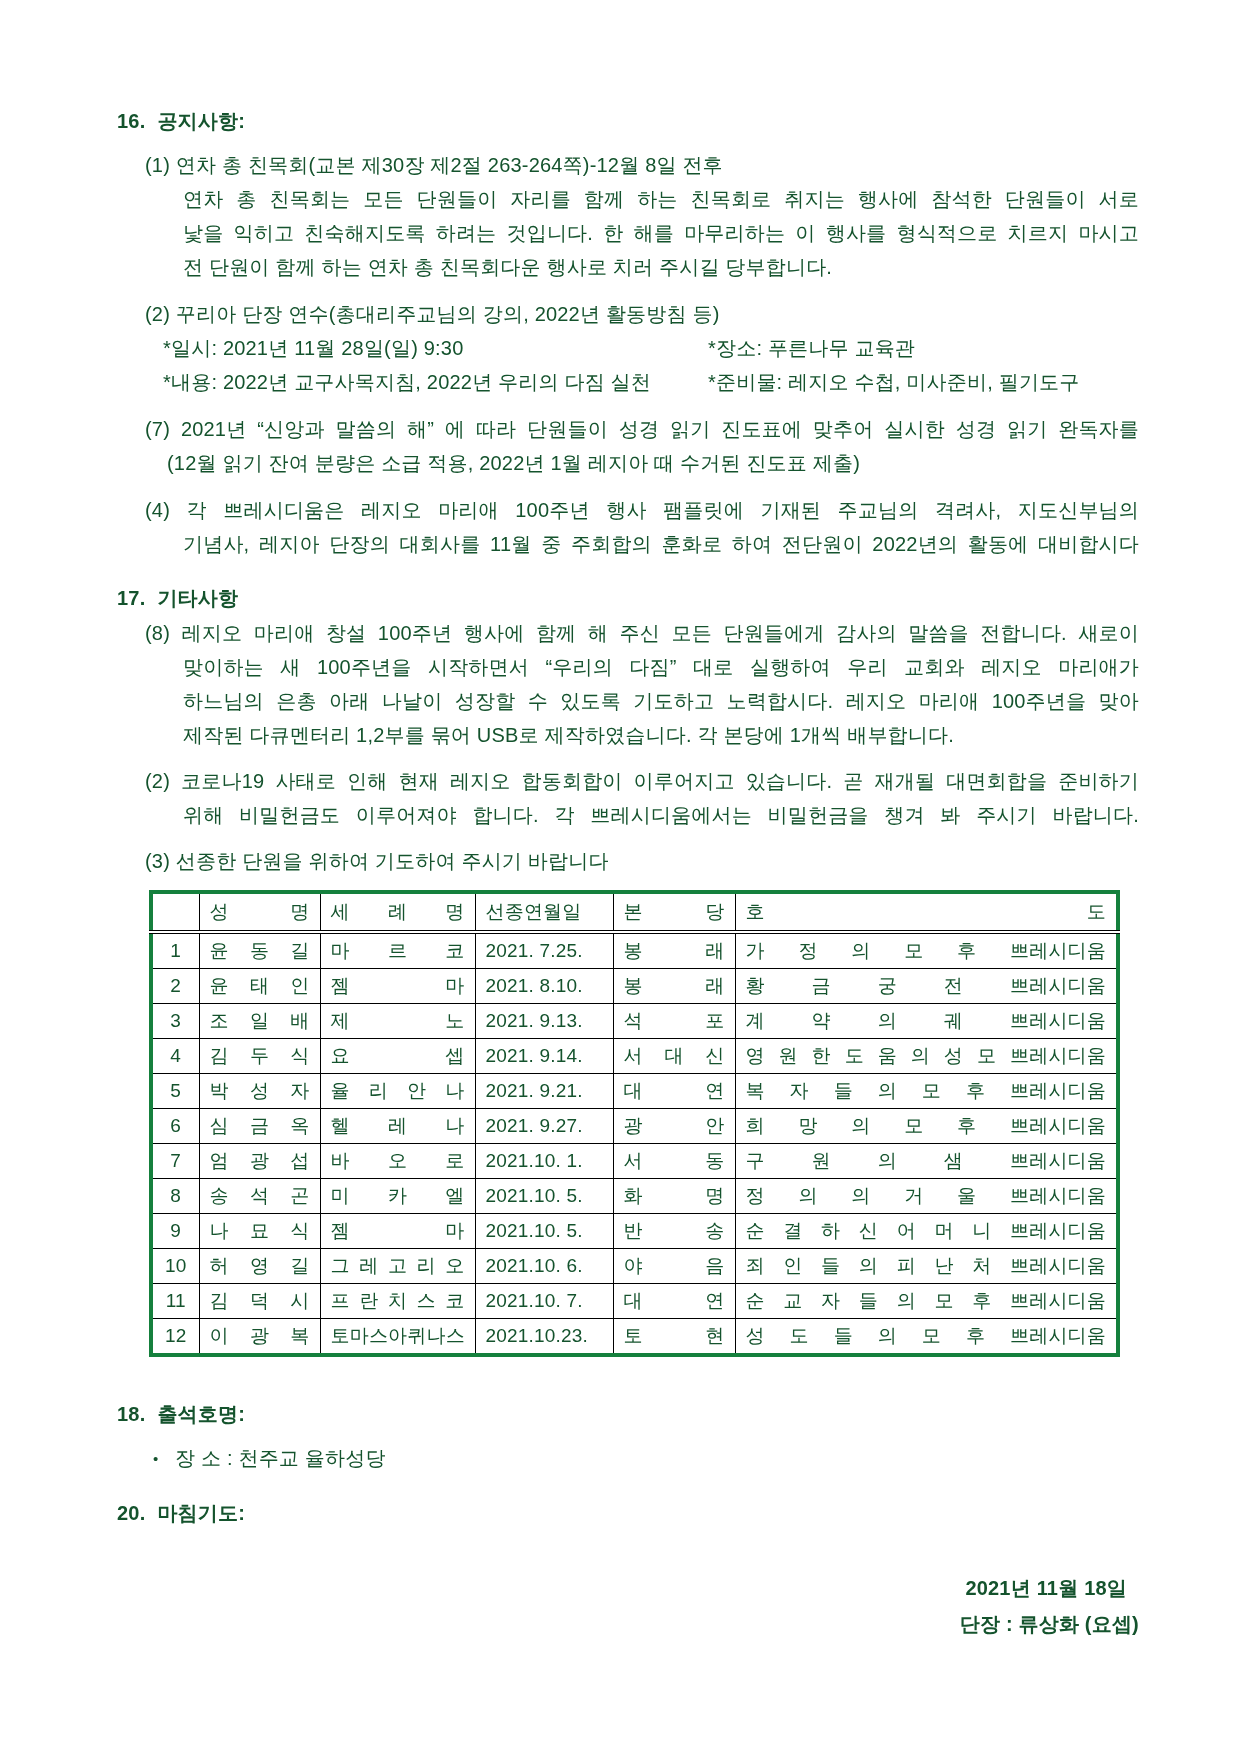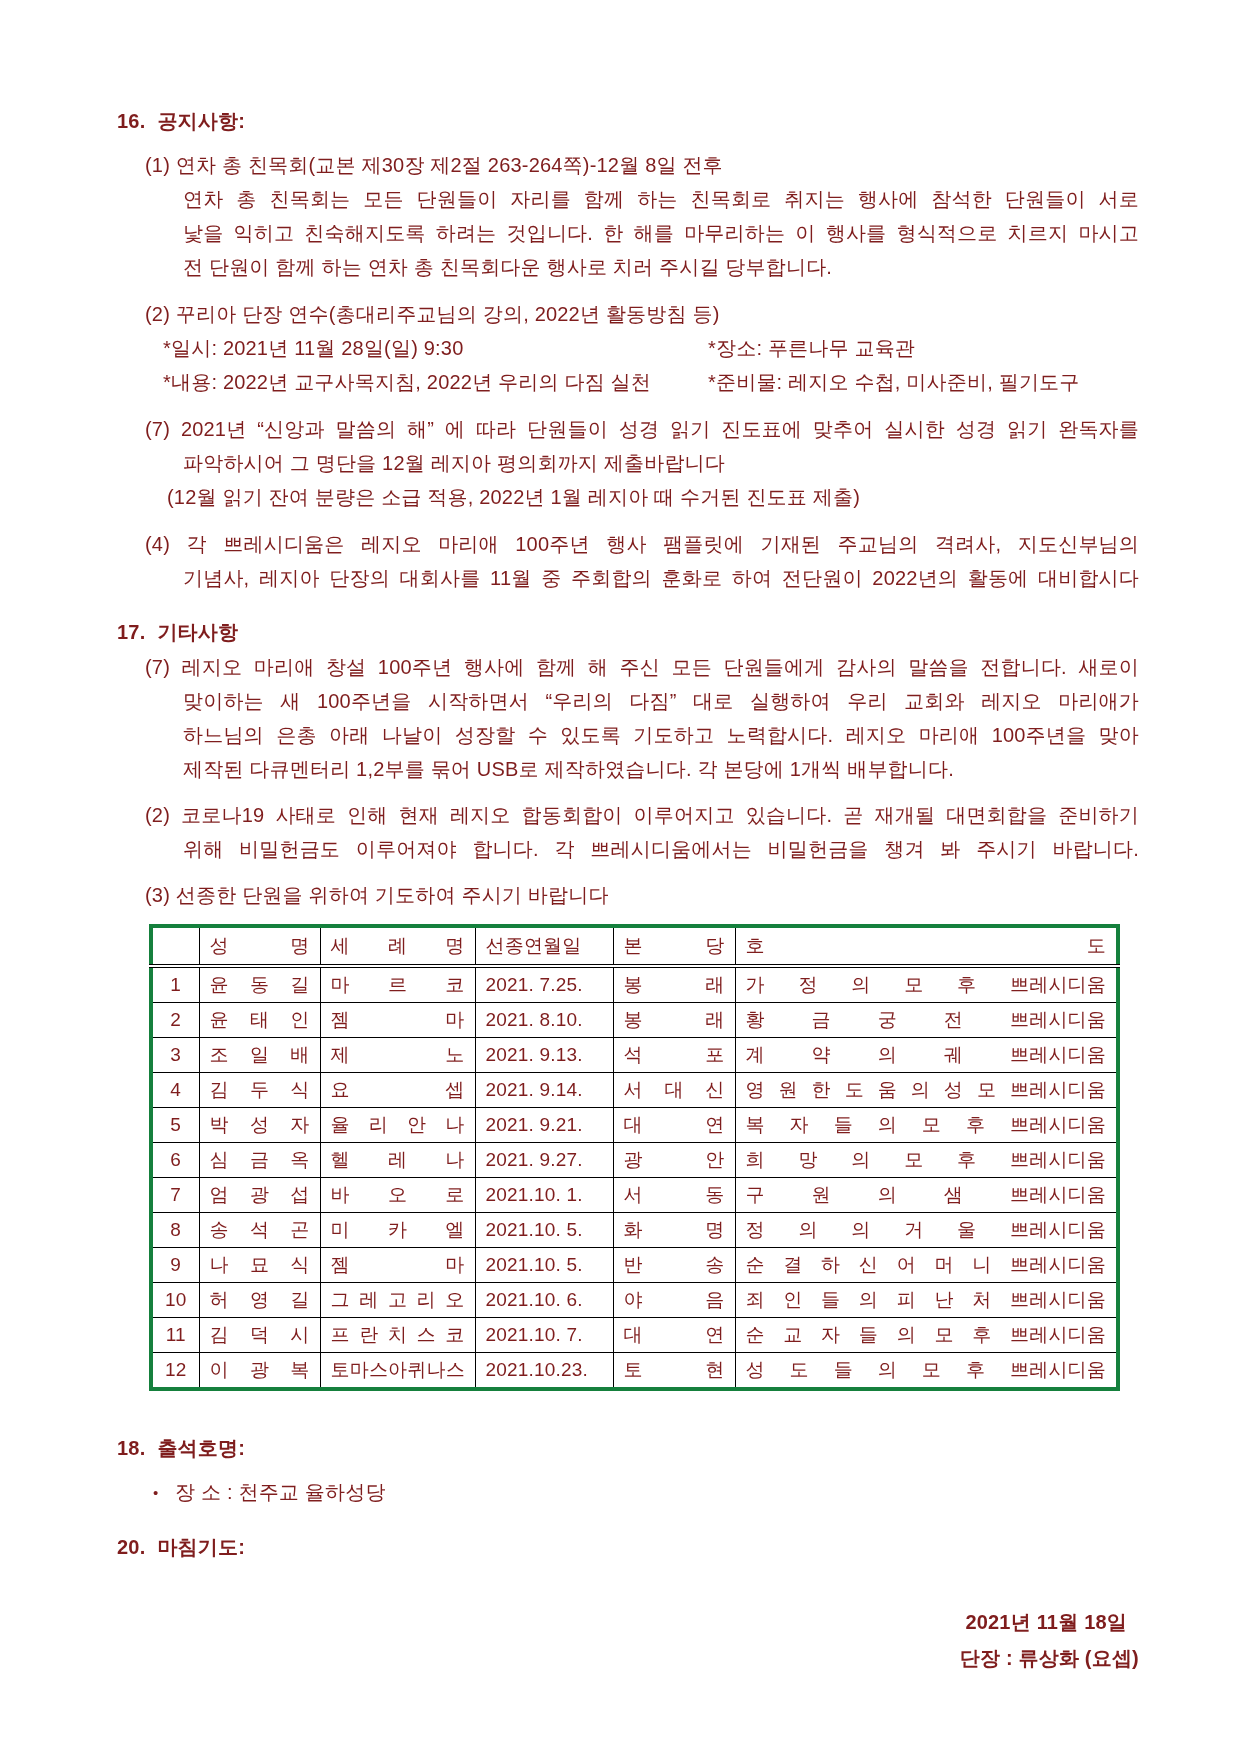--- a/index.html
+++ b/index.html
@@ -1,19 +1,19 @@
 <!DOCTYPE html>
 <html lang="ko"><head>
 <meta charset="utf-8">
 <style>
   html,body{margin:0;padding:0;background:#ffffff;}
   .page{
     position:relative;
     width:1240px;height:1754px;
-    background:#ffffff;color:#7f1d1d;
+    background:#ffffff;color:#14532d;
     font-family:"Liberation Sans","DejaVu Sans",sans-serif;
     overflow:hidden;
     margin:0 auto;
   }
   .content{
     padding:104px 101px 0 117px;
     font-size:20px;
     line-height:34px;
     letter-spacing:0.2px;
   }
@@ -79,35 +79,34 @@
         <div class="ih">(2) 꾸리아 단장 연수(총대리주교님의 강의, 2022년 활동방침 등)</div>
         <div class="sub">
           <span class="dcol">*일시: 2021년 11월 28일(일) 9:30</span><span>*장소: 푸른나무 교육관</span>
         </div>
         <div class="sub">
           <span class="dcol">*내용: 2022년 교구사목지침, 2022년 우리의 다짐 실천</span><span>*준비물: 레지오 수첩, 미사준비, 필기도구</span>
         </div>
       </div>
       <div class="item">
         <div class="ih just">(7) 2021년 “신앙과 말씀의 해” 에 따라 단원들이 성경 읽기 진도표에 맞추어 실시한 성경 읽기 완독자를</div>
-        <div class="cont">파악하시어 그 명단을 12월 레지아 평의회까지 제출바랍니다</div>
         <div class="sub2">(12월 읽기 잔여 분량은 소급 적용, 2022년 1월 레지아 때 수거된 진도표 제출)</div>
       </div>
       <div class="item">
         <div class="ih just">(4) 각 쁘레시디움은 레지오 마리애 100주년 행사 팸플릿에 기재된 주교님의 격려사, 지도신부님의</div>
         <div class="cont just">기념사, 레지아 단장의 대회사를 11월 중 주회합의 훈화로 하여 전단원이 2022년의 활동에 대비합시다</div>
       </div>
     </section>
 
     <section class="sec17">
       <div class="sec-head">
         <span>17.</span><span class="ht">기타사항</span>
       </div>
       <div class="item">
-        <div class="ih just">(7) 레지오 마리애 창설 100주년 행사에 함께 해 주신 모든 단원들에게 감사의 말씀을 전합니다. 새로이</div>
+        <div class="ih just">(8) 레지오 마리애 창설 100주년 행사에 함께 해 주신 모든 단원들에게 감사의 말씀을 전합니다. 새로이</div>
         <div class="cont just">맞이하는 새 100주년을 시작하면서 “우리의 다짐” 대로 실행하여 우리 교회와 레지오 마리애가</div>
         <div class="cont just">하느님의 은총 아래 나날이 성장할 수 있도록 기도하고 노력합시다. 레지오 마리애 100주년을 맞아</div>
         <div class="cont">제작된 다큐멘터리 1,2부를 묶어 USB로 제작하였습니다. 각 본당에 1개씩 배부합니다.</div>
       </div>
       <div class="item">
         <div class="ih just">(2) 코로나19 사태로 인해 현재 레지오 합동회합이 이루어지고 있습니다. 곧 재개될 대면회합을 준비하기</div>
         <div class="cont just">위해 비밀헌금도 이루어져야 합니다. 각 쁘레시디움에서는 비밀헌금을 챙겨 봐 주시기 바랍니다.</div>
       </div>
       <div class="item">
         <div class="ih">(3) 선종한 단원을 위하여 기도하여 주시기 바랍니다</div>

